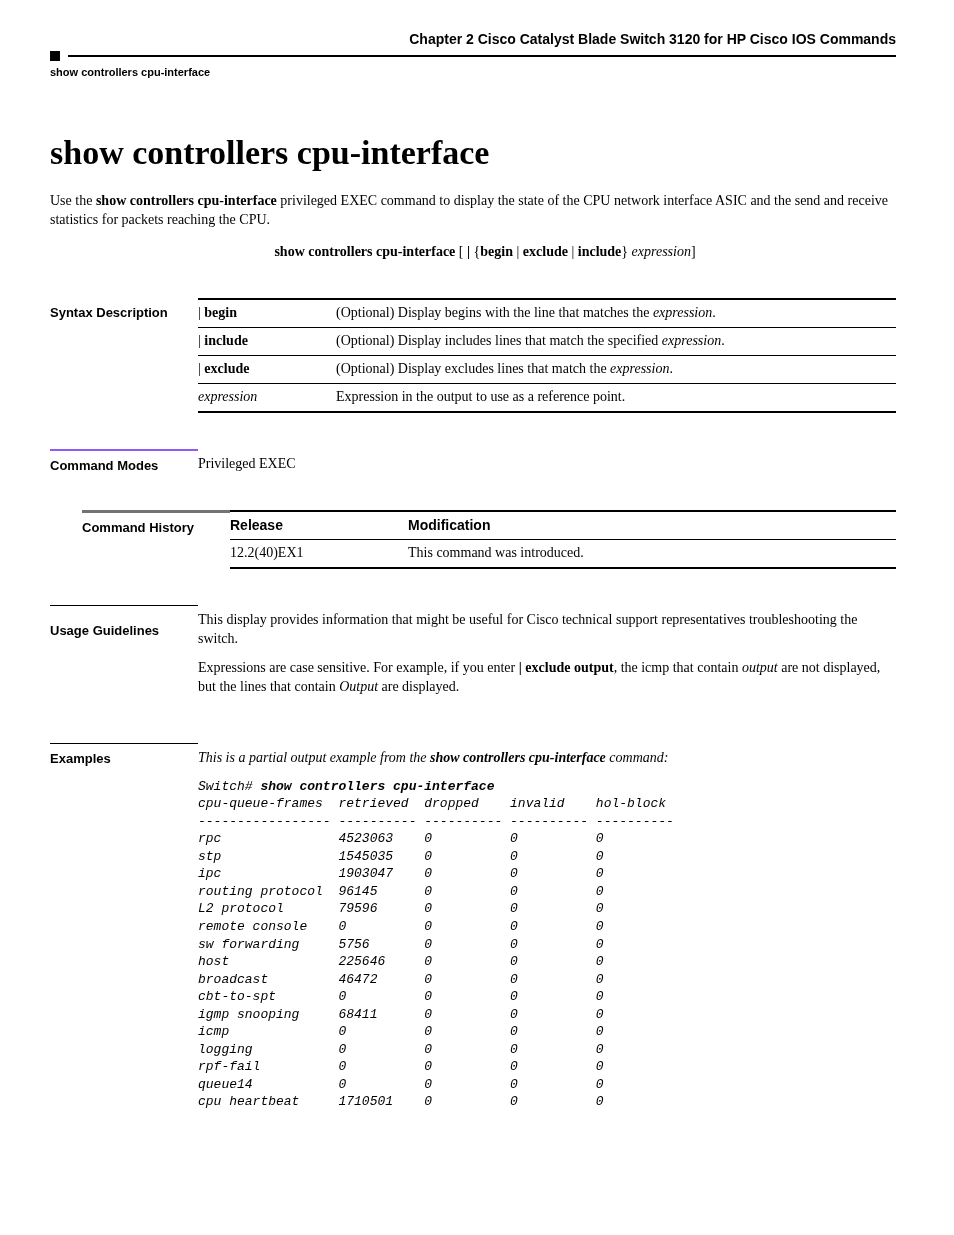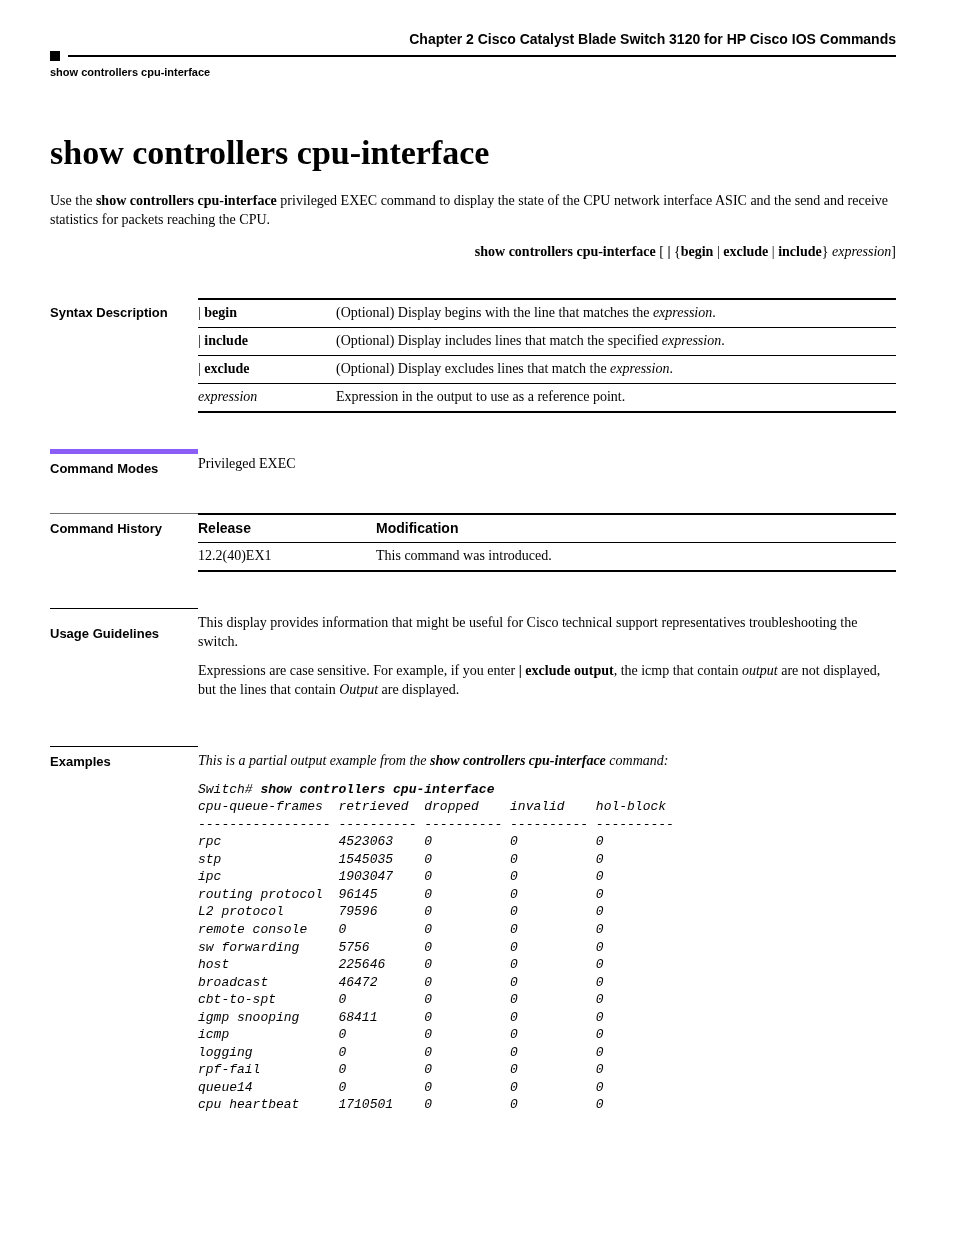--- a/index.html
+++ b/index.html
@@ -81,21 +81,21 @@
     font-size: 13px;
     white-space: pre;
     line-height: 1.35;
     margin-top: 8px;
   }
   .hist-head {
     font-family: Arial, Helvetica, sans-serif;
     font-weight: bold;
     font-size: 13px;
   }
-  .synline { text-align:right; margin-left:148px; margin-top:14px; margin-bottom:10px; }
+  .synline { text-align:center; margin-left:148px; margin-top:14px; margin-bottom:10px; }
   .col-opt { width: 130px; }
   .col-rel { width: 170px; }
 </style>
 </head>
 <body>
 
 <div class="top-chapter">Chapter 2      Cisco Catalyst Blade Switch 3120 for HP Cisco IOS Commands</div>
 <div class="top-header">
   <span class="sq"></span>
   <span class="bar"></span>
@@ -133,28 +133,28 @@
       <tr class="rule-bot-thick">
         <td><i>expression</i></td>
         <td><span>Expression in the output to use as a reference point.</span></td>
       </tr>
     </tbody>
       </table>
   </div>
 </div>
 
 <div class="section-row">
-  <div class="section-label" style="border-top:5px solid #8b5cf6; padding-top:6px;">Command Modes</div>
+  <div class="section-label" style="border-top:2px solid #8b5cf6; padding-top:6px;">Command Modes</div>
   <div class="section-content" style="padding-top:6px;">
     <span>Privileged EXEC</span>
   </div>
 </div>
 
 <div class="section-row">
-  <div class="section-label" style="border-top:1px solid #737373; padding-top:6px;">Command History</div>
+  <div class="section-label" style="border-top:3px solid #737373; padding-top:6px;margin-left:32px;">Command History</div>
   <div class="section-content">
     <table class="syn">
       <tbody>
           <tr class="rule-top-thick rule-bot-thin">
         <td class="hist-head col-rel">Release</td>
         <td class="hist-head">Modification</td>
       </tr>
       <tr class="rule-bot-thick">
         <td>12.2(40)EX1</td>
         <td>This command was introduced.</td>

